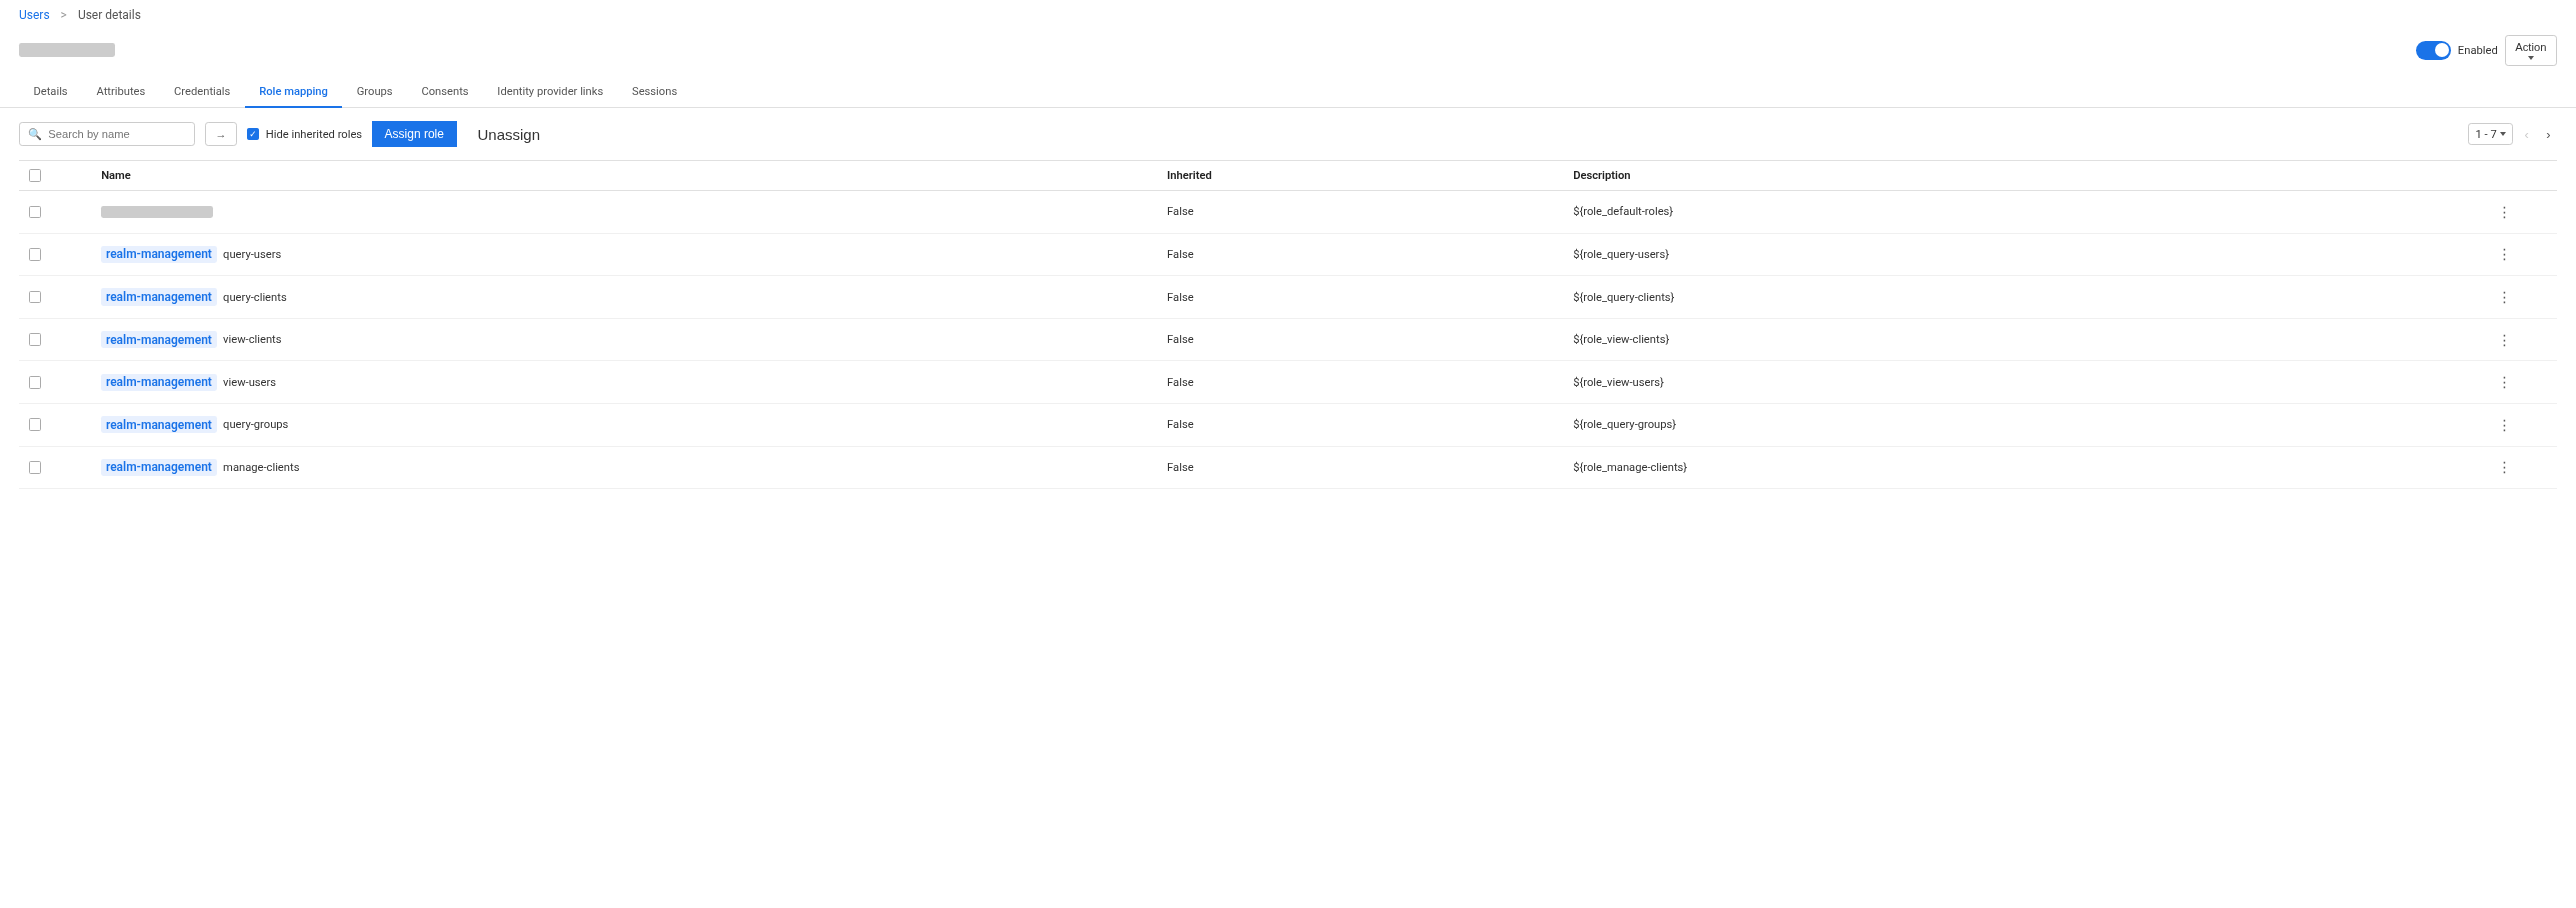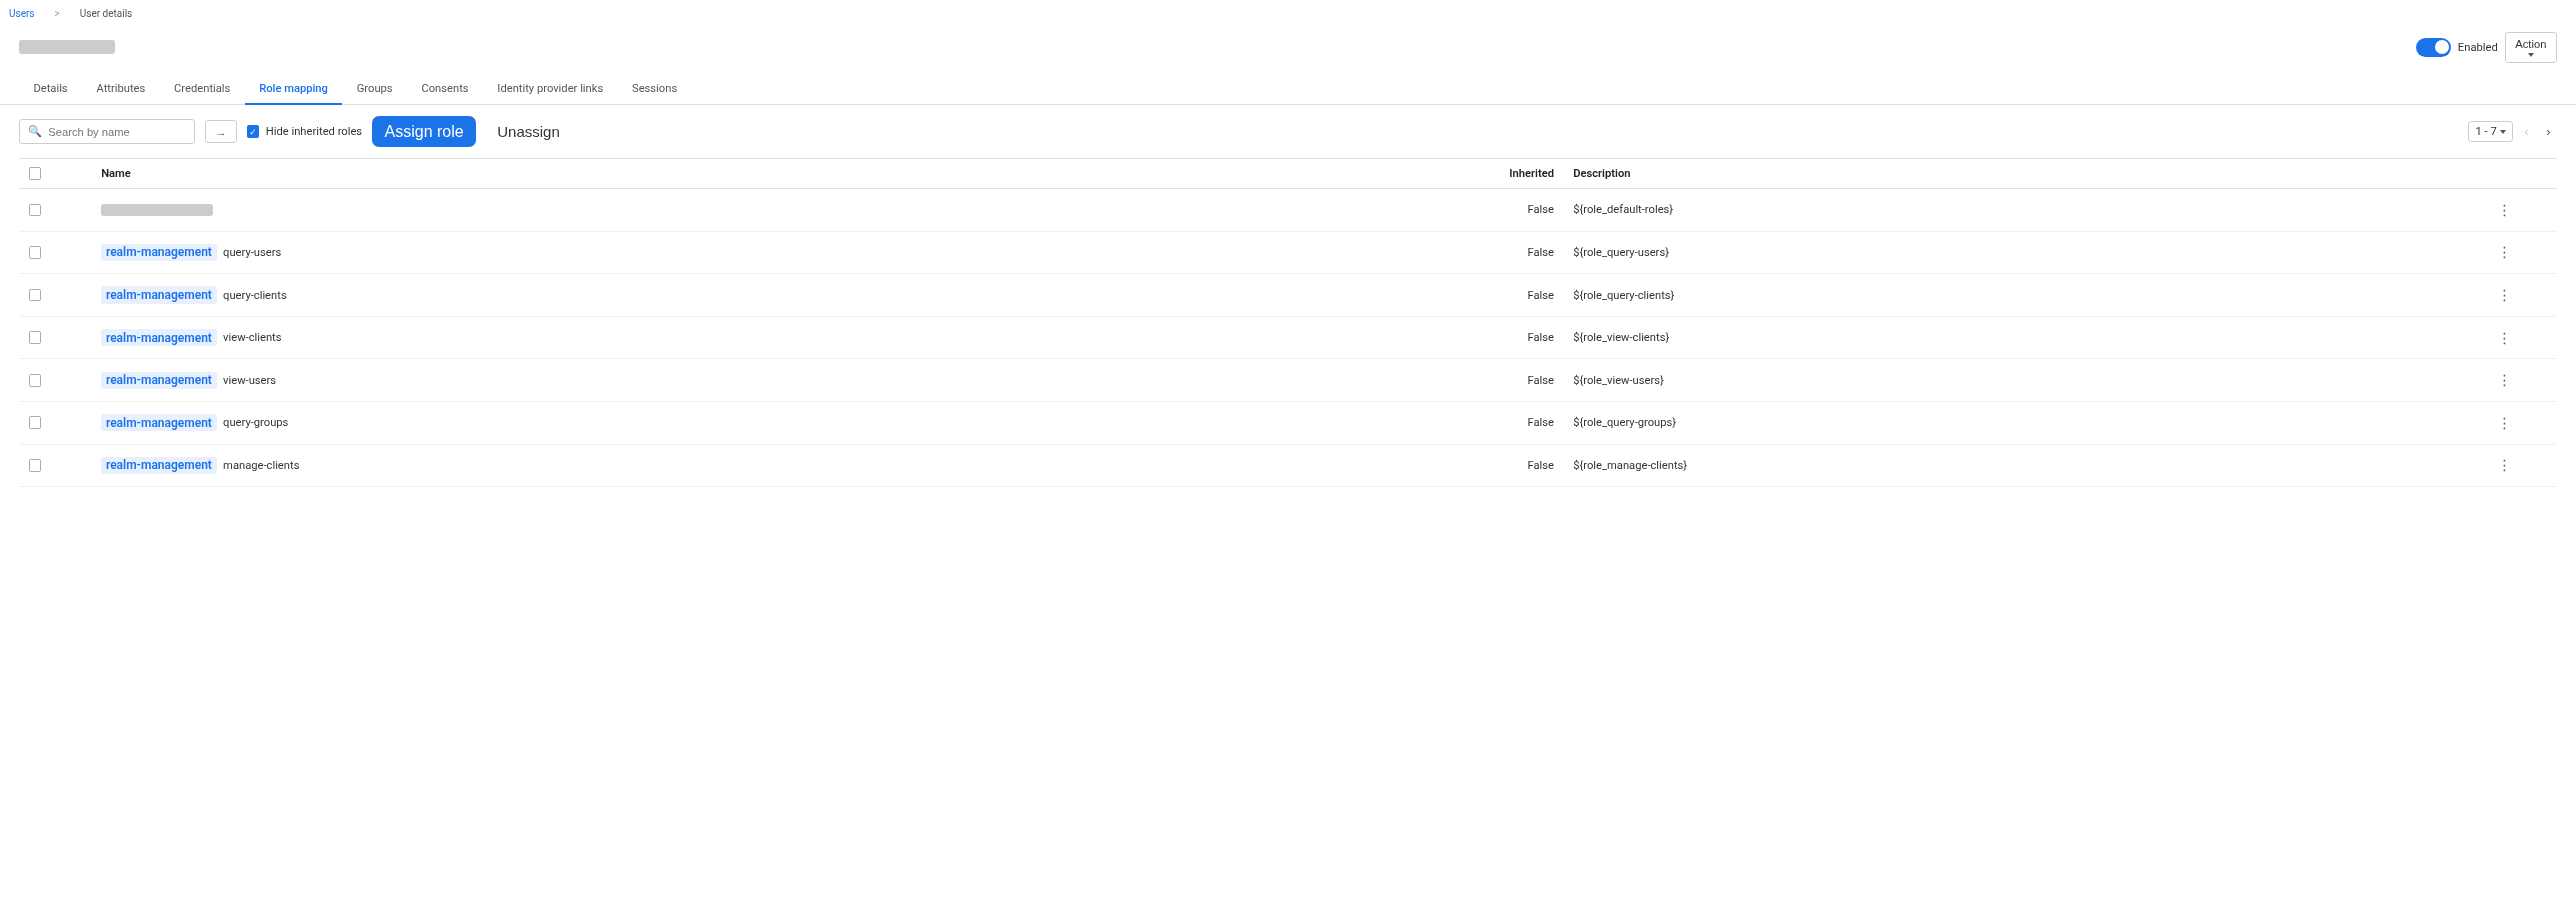--- a/index.html
+++ b/index.html
@@ -6,24 +6,24 @@
     body {
       font-family: -apple-system, BlinkMacSystemFont, 'Segoe UI', Roboto, sans-serif;
       font-size: 11.2px;
       color: #333;
       background: #fff;
     }
 
     .breadcrumb {
       display: flex;
       align-items: center;
-      padding: 8px 9px;
-      font-size: 10px;
-      color: #555;
-      gap: 20px;
+      padding: 8px 19px;
+      font-size: 12px;
+      color: #555;
+      gap: 11px;
     }
     .breadcrumb a {
       color: #1a73e8;
       text-decoration: none;
     }
     .breadcrumb-sep { color: #999; }
 
     .user-header {
       display: flex;
       align-items: center;
@@ -167,24 +167,24 @@
     }
     .checkbox-blue::after {
       content: '✓';
       color: #fff;
       font-size: 8.8px;
     }
     .btn-primary {
       background: #1a73e8;
       color: #fff;
       border: none;
-      border-radius: 7px;
+      border-radius: 0;
       padding: 6.4px 12.8px;
       cursor: pointer;
-      font-size: 16px;
+      font-size: 12px;
       font-weight: 500;
     }
     .btn-secondary {
       background: #fff;
       color: #333;
       border: none;
       border-radius: 3.2px;
       padding: 6.4px 11.2px;
       cursor: pointer;
       font-size: 15px;
@@ -235,21 +235,21 @@
     }
     td {
       padding: 9.6px 9.6px;
       font-size: 11.2px;
       color: #333;
       border-bottom: 0.8px solid #f0f0f0;
       vertical-align: middle;
     }
     .col-check { width: 32px; }
     .col-name { width: 42%; }
-    .col-inherited { width: 16%; text-align: right; }
+    .col-inherited { width: 16%; }
     .col-description { width: 35%; }
     .col-actions { width: 40px; text-align: center; }
 
     .row-name-cell {
       display: flex;
       align-items: center;
       gap: 6.4px;
     }
     .tag {
       background: #e8f0fe;

